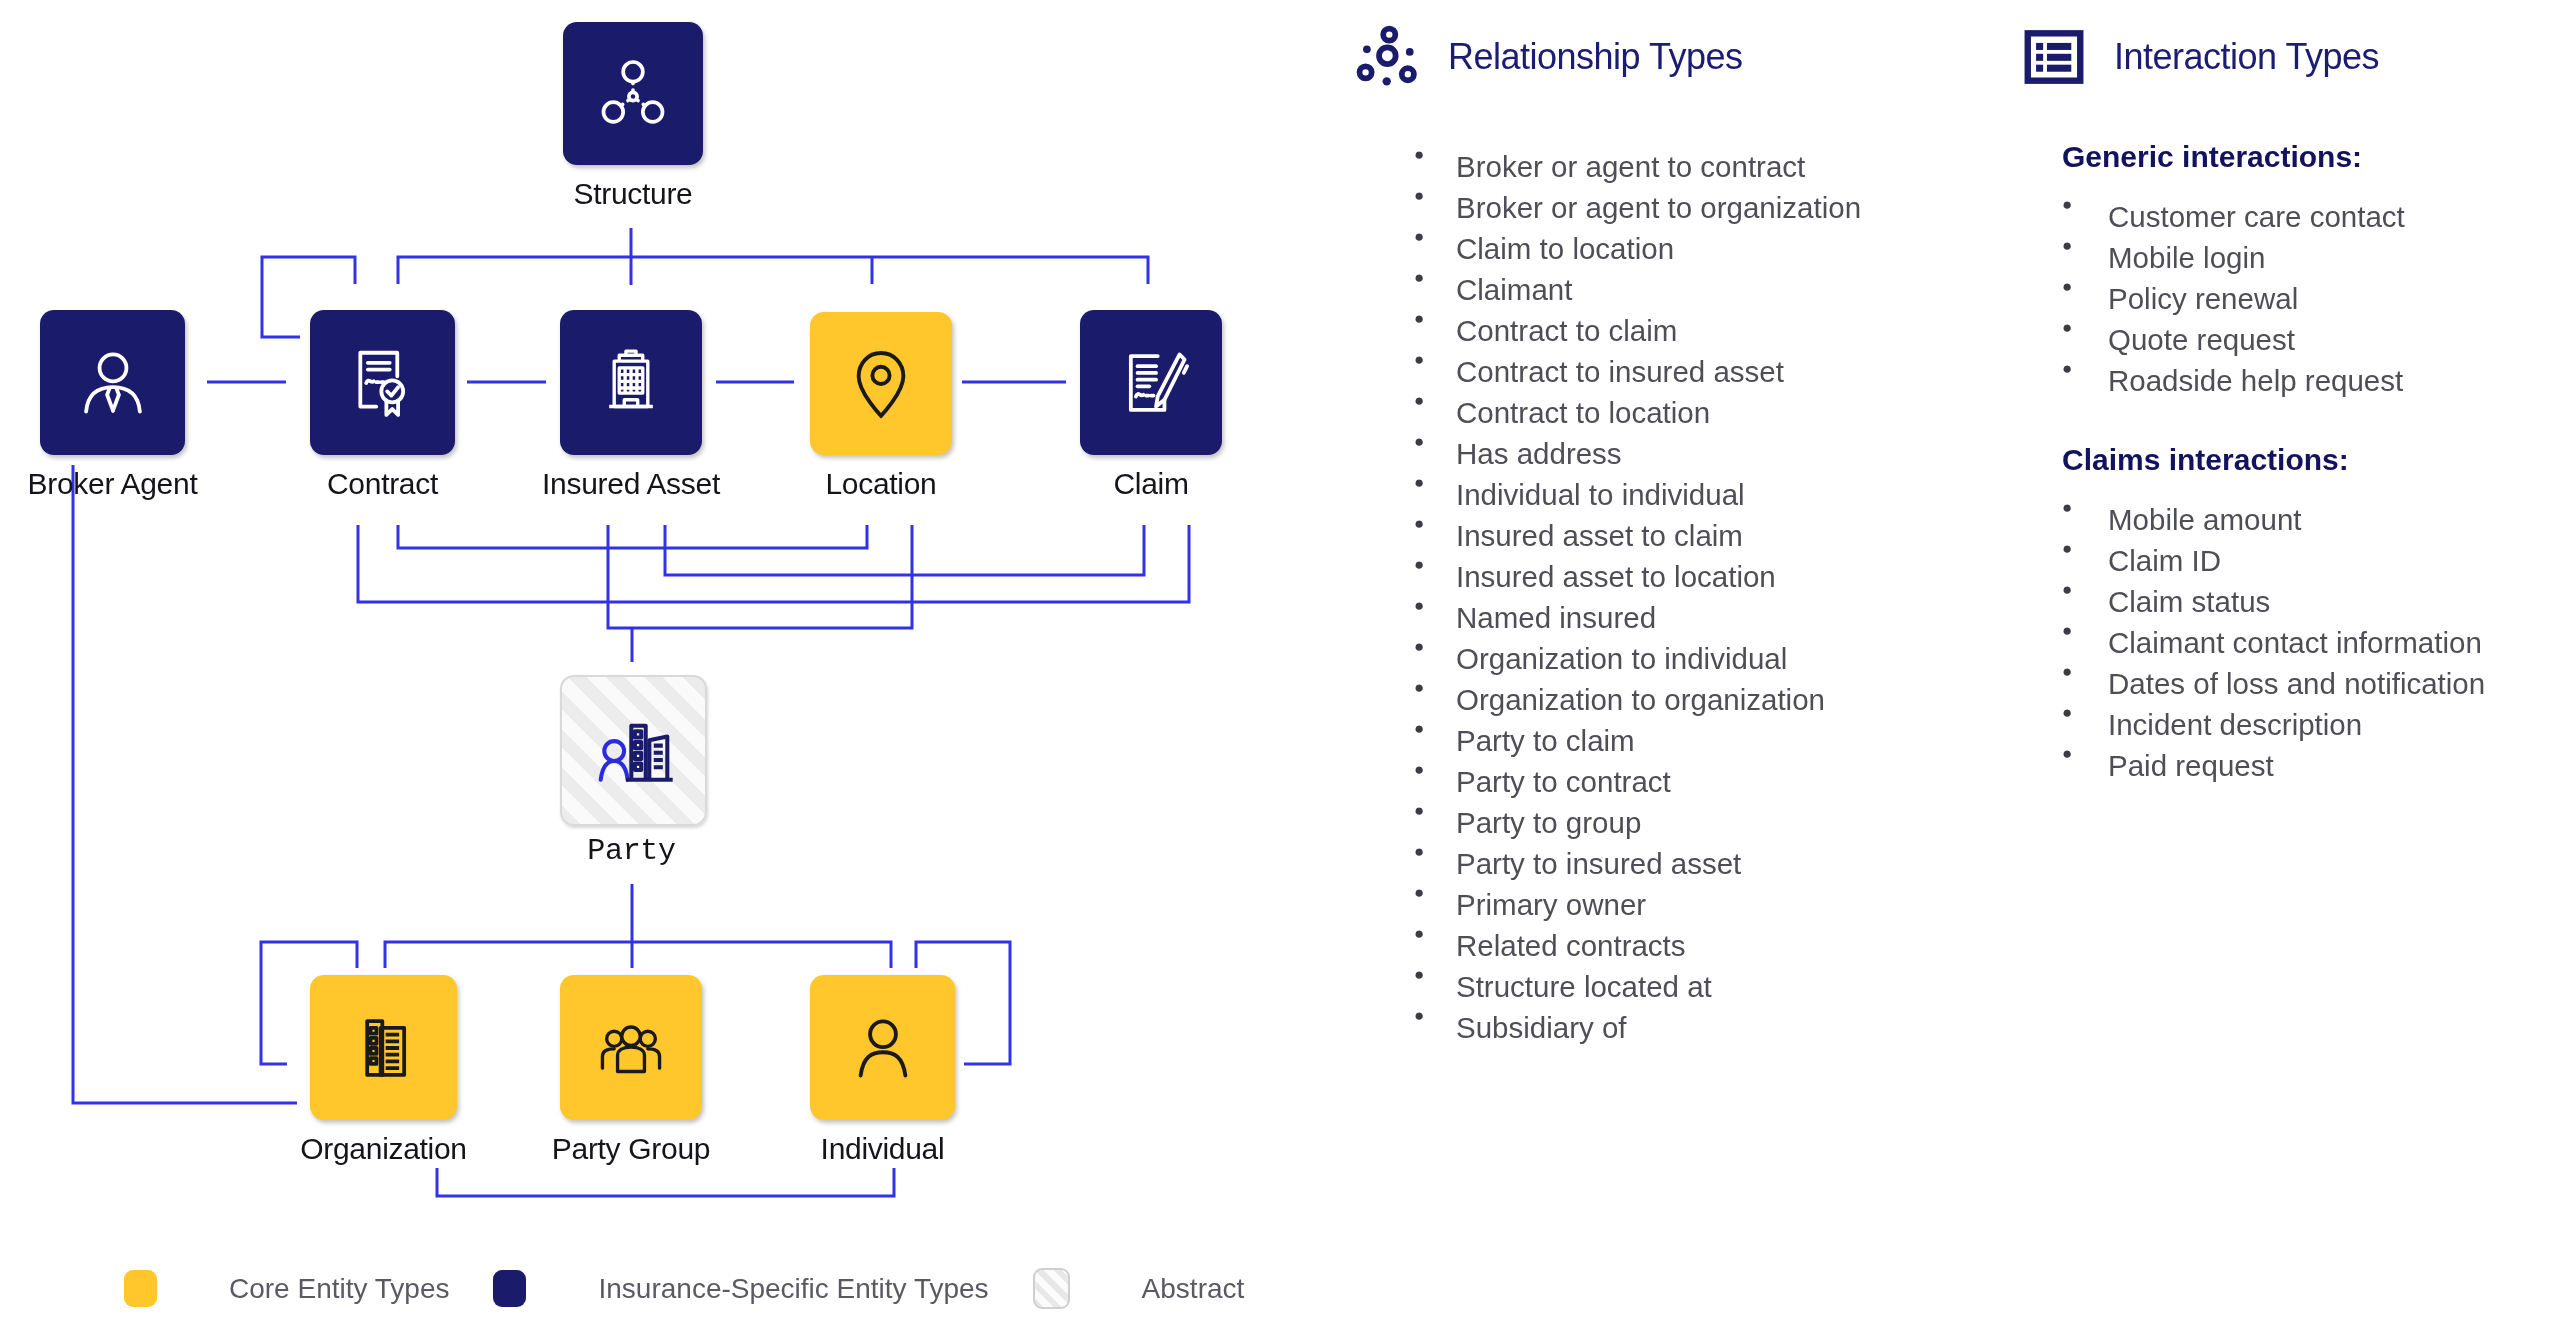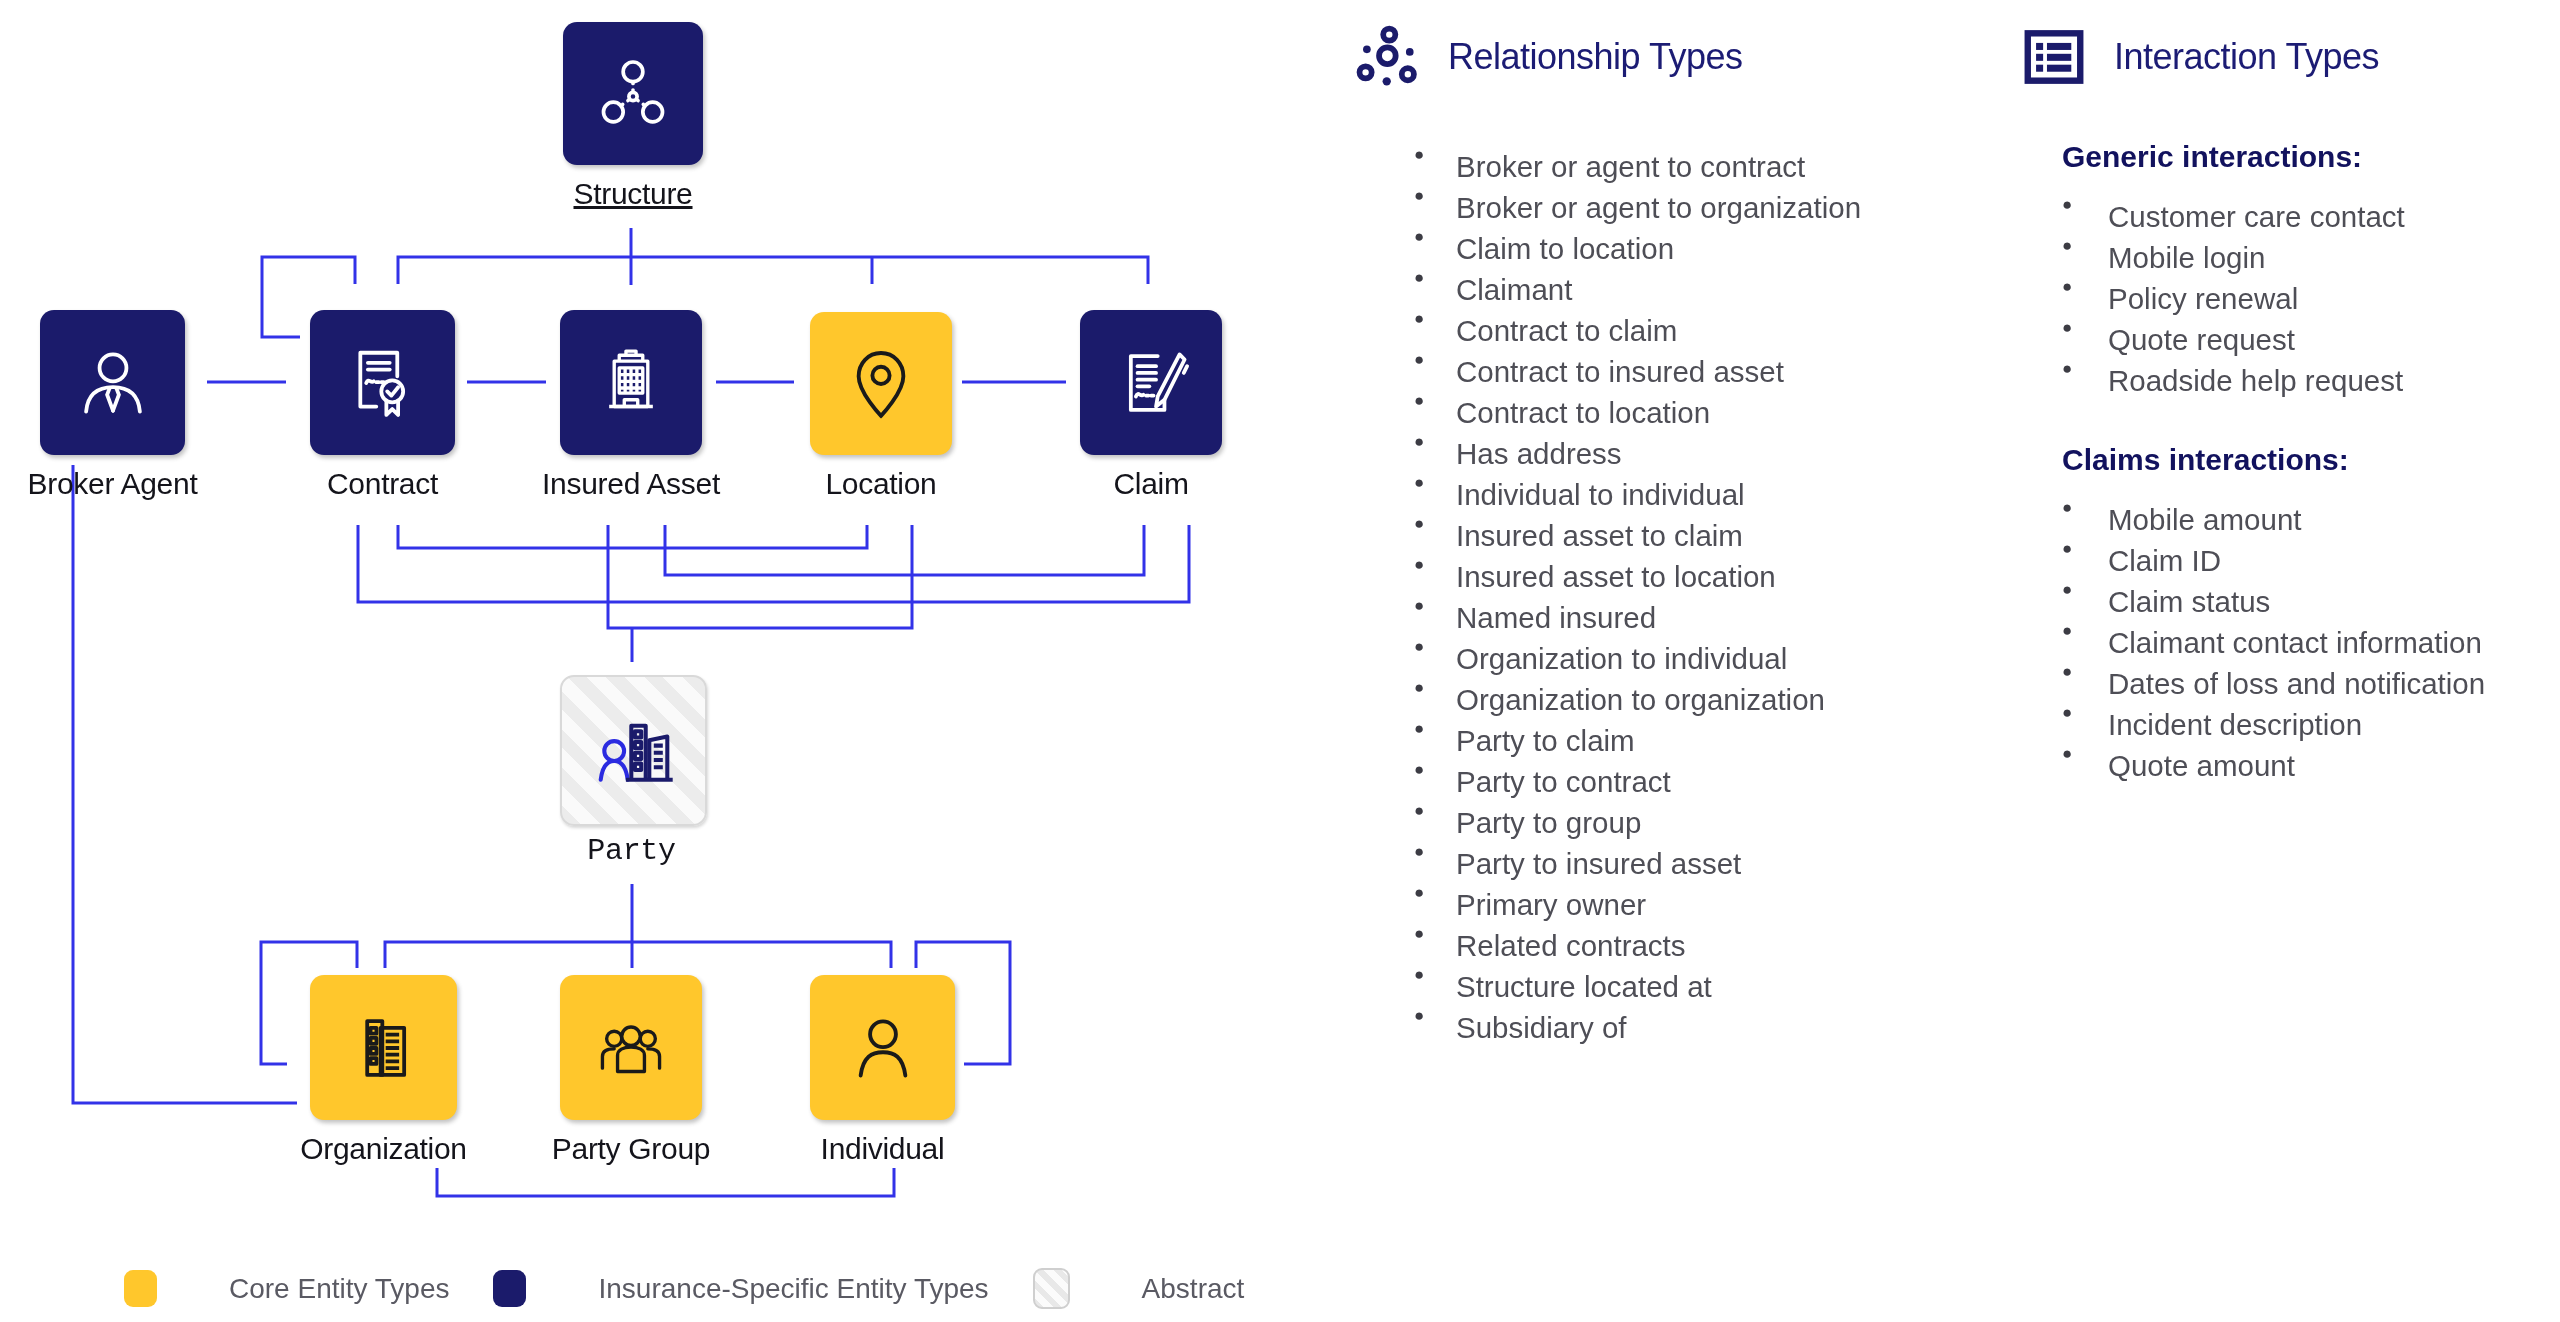--- a/index.html
+++ b/index.html
@@ -87,21 +87,21 @@
               <circle cx="50" cy="53" r="5"></circle>
             </g>
   <g stroke="currentColor" stroke-width="4.5" stroke-linecap="round" stroke-dasharray="0.1 8" fill="none">
     <path d="M50 37 V47"></path>
               <path d="M44 58 L34 65"></path>
               <path d="M56 58 L66 65"></path>
             </g>
           </svg>
         </span>
       </div>
-      <div class="entity-label" style="left: 633px; top: 177px; text-decoration: underline;">Structure</div>
+      <div class="entity-label" style="left: 633px; top: 177px;">Structure</div>
       <div class="entity insurance" style="left: 40px; top: 310px; width: 145px; height: 145px;">
         <span class="icon">
           <svg viewBox="0 0 100 100" width="84" height="84">
   <g fill="none" stroke="currentColor" stroke-width="4.5" stroke-linecap="round">
     <circle cx="50" cy="32" r="16"></circle>
     <path d="M18 84 C20 62 34 55 50 55 C66 55 80 62 82 84"></path>
     <path d="M46 56 L43 64 L50 83"></path>
               <path d="M54 56 L57 64 L50 83"></path>
             </g>
           </svg>
@@ -412,21 +412,21 @@
         <li>
           <span class="bullet">●</span>
           <span class="txt">Dates of loss and notification</span>
         </li>
         <li>
           <span class="bullet">●</span>
           <span class="txt">Incident description</span>
         </li>
         <li>
           <span class="bullet">●</span>
-          <span class="txt">Quote amount</span>
+          <span class="txt">Paid request</span>
         </li>
       </ul>
   </div>
 
   <div id="legend">
       <div class="legend-item">
         <span class="legend-swatch core"></span>
         <span class="legend-label">Core Entity Types</span>
       </div>
       <div class="legend-item">

